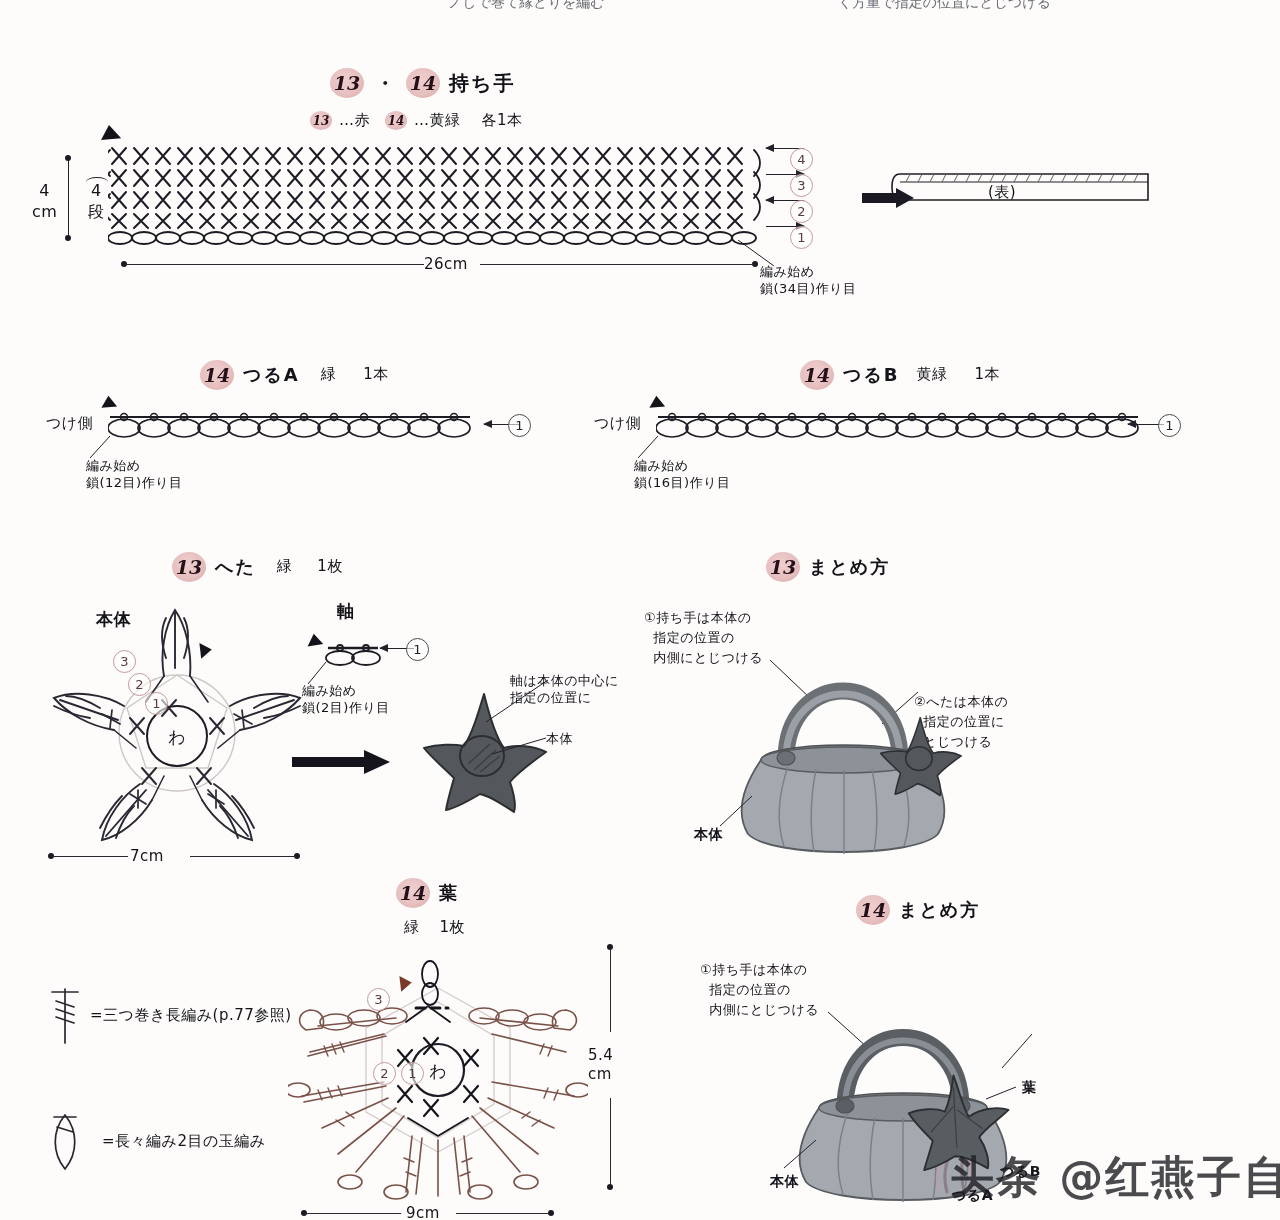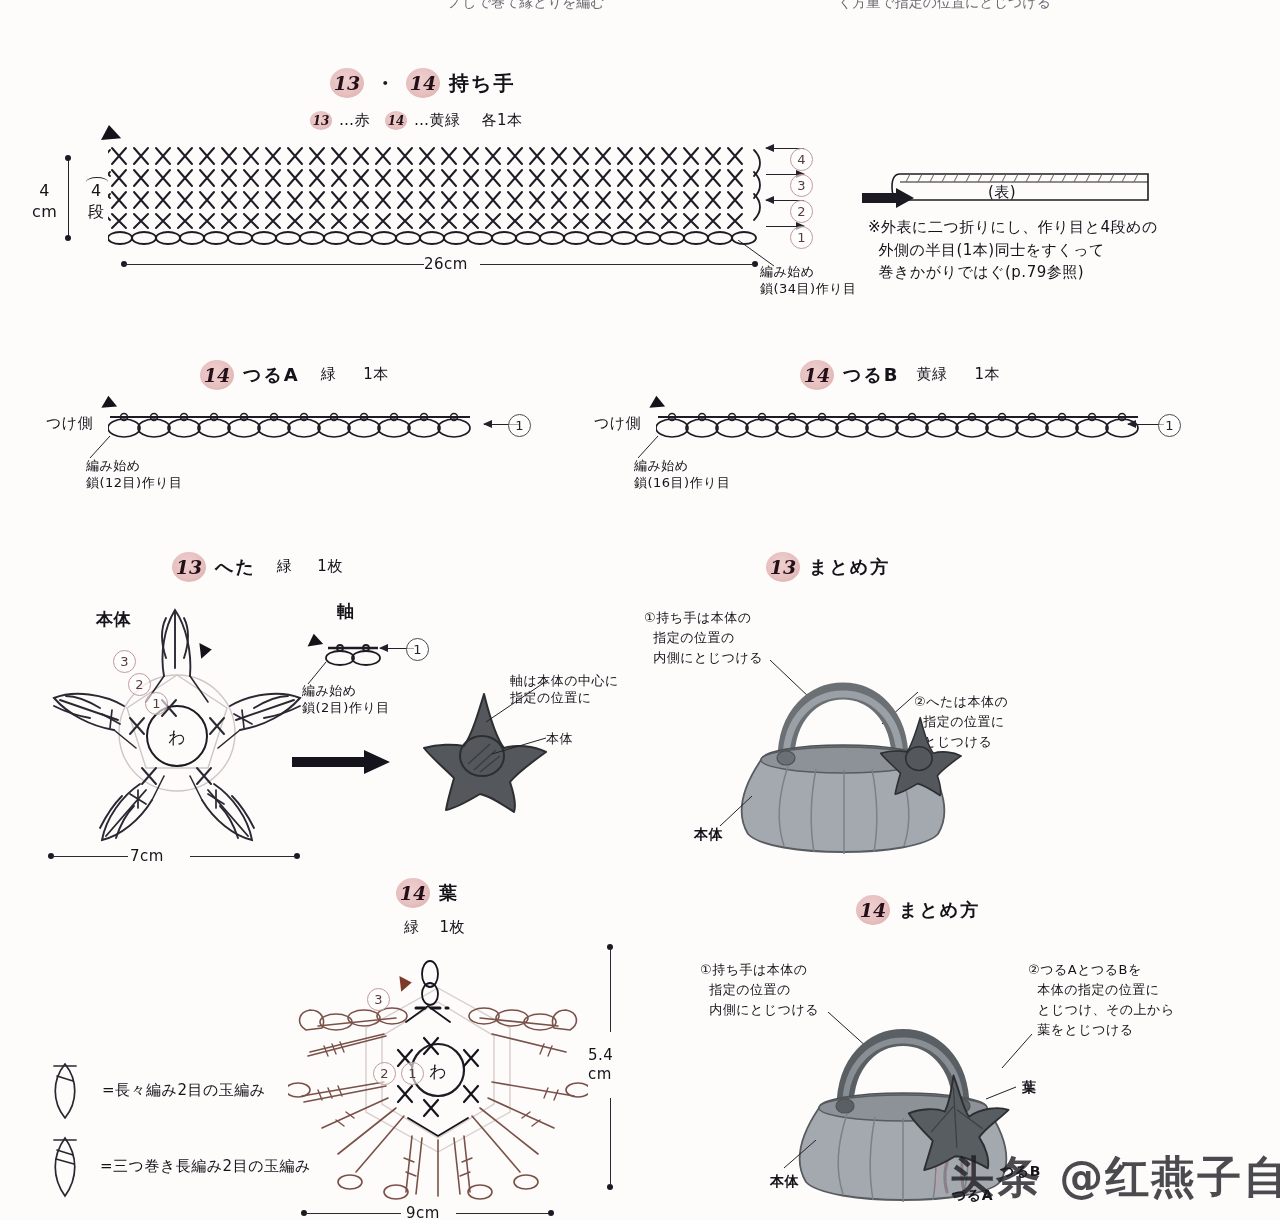--- a/index.html
+++ b/index.html
@@ -391,23 +391,20 @@
         <line x1="190" y1="6" x2="186" y2="14"></line>
           <line x1="202" y1="6" x2="198" y2="14"></line>
         <line x1="214" y1="6" x2="210" y2="14"></line>
           <line x1="226" y1="6" x2="222" y2="14"></line>
         <line x1="238" y1="6" x2="234" y2="14"></line>
           <line x1="250" y1="6" x2="246" y2="14"></line>
       </g>
     </svg>
   </div>
   <div class="abs jp lbl" style="left:988px; top:183px;">(表)</div>
-  <div class="abs jp lbl" style="left:868px; top:216px; line-height:1.5;">※外表に二つ折りにし、作り目と4段めの
-  外側の半目(1本)同士をすくって
-  巻きかがりではぐ(p.79参照)</div>
 
   <div class="abs sec-title" style="left:200px; top:360px;">
     <div class="badge">14</div>
     <div class="t jp" style="font-size:18px;">つるA</div>
     <div class="jp lbl" style="margin-left:12px;">緑</div>
     <div class="jp lbl" style="margin-left:18px;">1本</div>
   </div>
 
   <div class="abs jp lbl" style="left:46px; top:414px;">つけ側</div>
   <div class="abs tri-sm" style="left:104px; top:398px; transform:rotate(30deg);"></div>
@@ -837,70 +834,67 @@
 cm</div>
   <div class="abs vline" style="left:610px; top:1098px; height:86px;"></div>
   <div class="abs enddot" style="left:607px; top:1184px;"></div>
 
   <div class="abs enddot" style="left:301px; top:1210px;"></div>
   <div class="abs hline" style="left:305px; top:1213px; width:96px;"></div>
   <div class="abs jp lbl" style="left:406px; top:1204px;">9cm</div>
   <div class="abs hline" style="left:456px; top:1213px; width:92px;"></div>
   <div class="abs enddot" style="left:548px; top:1210px;"></div>
 
-
-  <div class="abs" style="left:48px; top:1058px;">
+  <div class="abs" style="left:48px; top:985px;">
+    <div style="display:flex; align-items:center; gap:8px;">
+      <div>
+        <svg width="34" height="62" viewBox="0 0 34 62">
+          <g stroke="#2a2730" stroke-width="1.7" fill="none" stroke-linecap="round">
+            <line x1="17" y1="4" x2="17" y2="58"></line>
+            <line x1="4" y1="7" x2="30" y2="7"></line>
+            <path d="M8,16 L26,22"></path>
+              <path d="M8,24 L26,30"></path>
+              <path d="M8,32 L26,38"></path>
+          </g>
+        </svg>
+      </div>
+      <div class="jp lbl">=三つ巻き長編み(p.77参照)</div>
+    </div>
+  </div>
+
+  <div class="abs" style="left:48px; top:1109px;">
     <div style="display:flex; align-items:center; gap:8px;">
       <div>
         <svg width="34" height="66" viewBox="0 0 34 66">
           <g stroke="#2a2730" stroke-width="1.7" fill="none" stroke-linecap="round">
             <path d="M17,6 C4,22 4,44 17,60 C30,44 30,22 17,6 Z"></path>
             <line x1="6" y1="8" x2="28" y2="8"></line>
             <path d="M9,18 L25,23"></path>
           </g>
         </svg>
       </div>
       <div class="jp lbl" style="margin-left:12px;">=長々編み2目の玉編み</div>
     </div>
   </div>
 
-  <div class="abs" style="left:48px; top:1132px;">
-    <div style="display:flex; align-items:center; gap:8px;">
-      <div>
-        <svg width="34" height="70" viewBox="0 0 34 70">
-          <g stroke="#2a2730" stroke-width="1.7" fill="none" stroke-linecap="round">
-            <path d="M17,6 C4,24 4,46 17,64 C30,46 30,24 17,6 Z"></path>
-            <line x1="6" y1="8" x2="28" y2="8"></line>
-            <path d="M9,18 L25,23"></path>
-              <path d="M8,27 L26,32"></path>
-          </g>
-        </svg>
-      </div>
-      <div class="jp lbl" style="margin-left:10px;">=三つ巻き長編み2目の玉編み</div>
-    </div>
-  </div>
 
   <div class="abs sec-title" style="left:856px; top:895px;">
     <div class="badge">14</div>
     <div class="t jp" style="font-size:18px;">まとめ方</div>
   </div>
 
   <div class="abs jp lbl-sm" style="left:700px; top:960px; line-height:1.55;">①持ち手は本体の
   指定の位置の
   内側にとじつける</div>
   <div class="abs" style="left:828px; top:1012px;">
     <svg width="44" height="40">
         <line x1="0" y1="0" x2="40" y2="36" stroke="#23222a" stroke-width="1"></line>
       </svg>
   </div>
 
-  <div class="abs jp lbl-sm" style="left:1028px; top:960px; line-height:1.55;">②つるAとつるBを
-  本体の指定の位置に
-  とじつけ、その上から
-  葉をとじつける</div>
   <div class="abs" style="left:1000px; top:1034px;">
     <svg width="36" height="38">
         <line x1="32" y1="0" x2="2" y2="34" stroke="#23222a" stroke-width="1"></line>
       </svg>
   </div>
 
   <div class="abs" style="left:755px; top:940px;">
     <svg width="300" height="275" viewBox="0 0 300 275">
 
       <path d="M90,168 C90,74 206,74 206,168" fill="none" stroke="#5a5f64" stroke-width="17" stroke-linecap="round"></path>

